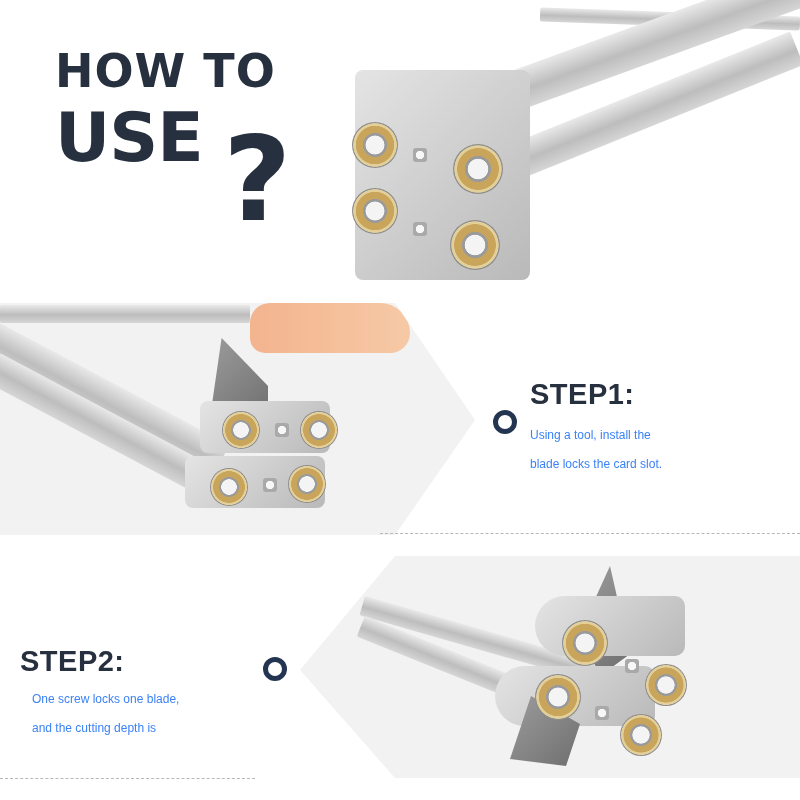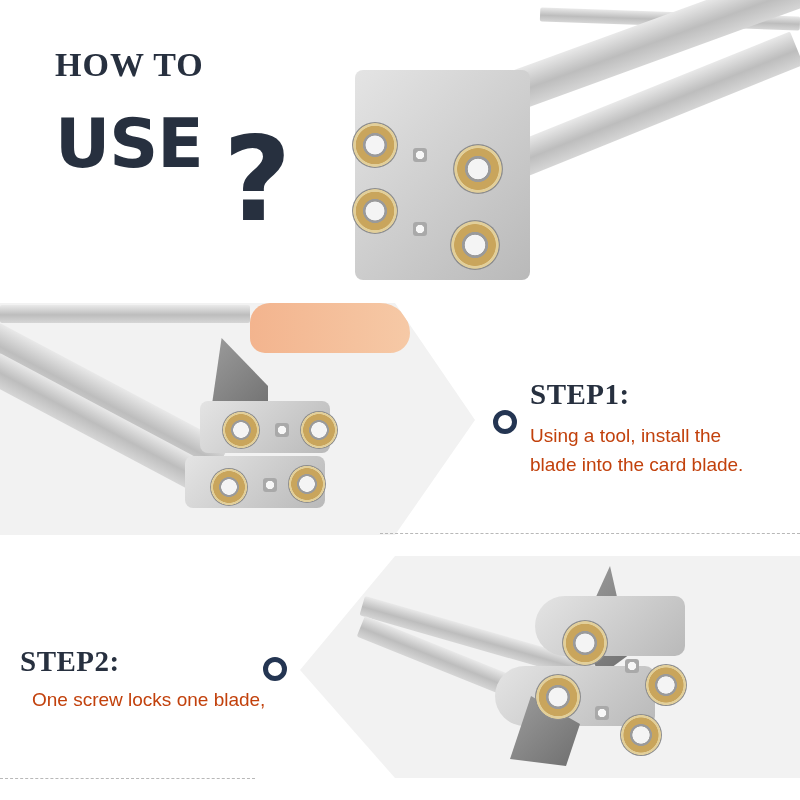--- a/index.html
+++ b/index.html
@@ -3,38 +3,38 @@
 <meta charset="utf-8">
 <style>
   html, body { margin:0; padding:0; }
   body { width:800px; height:800px; background:#ffffff; position:relative; overflow:hidden;
          font-family:"Liberation Sans", "DejaVu Sans", sans-serif; color:#26303f; }
   .abs { position:absolute; }
 
   
   .title { left:55px; top:48px; font-family:"DejaVu Sans", sans-serif; font-weight:bold;
            color:#27303f; letter-spacing:1px; line-height:1; }
-  .title .l1 { font-size:34px; display:block;font-family:Liberation Serif, serif; }
-  .title .l2 { font-size:68px; display:block; margin-top:28px; letter-spacing:-1px; }
+  .title .l1 { font-size:46px; display:block; }
+  .title .l2 { font-size:68px; display:block; margin-top:10px; letter-spacing:-1px; }
   .title .qm { font-size:118px; position:absolute; left:168px; top:72px; line-height:1; }
 
   
   .panel1 { left:0; top:303px; width:475px; height:232px;
             background:#f2f2f2;
             clip-path:polygon(0 0, 395px 0, 475px 117px, 395px 232px, 0 232px); }
   .panel2 { left:300px; top:556px; width:500px; height:222px; background:#f2f2f2;
             clip-path:polygon(95px 0, 500px 0, 500px 222px, 95px 222px, 0 114px); }
 
   .dash1 { left:380px; top:533px; width:420px; border-top:1px dashed #b8b8b8; }
   .dash2 { left:0; top:778px; width:255px; border-top:1px dashed #b8b8b8; }
 
   
-  .step-title { font-family:Liberation Serif, serif; font-weight:bold; font-size:29px;
+  .step-title { font-family:Liberation Sans, sans-serif; font-weight:bold; font-size:29px;
                 color:#27303f; letter-spacing:0.5px; }
-  .step-desc { font-size:19px; line-height:29px; color:#c2410c; }
+  .step-desc { font-size:12px; line-height:29px; color:#3b82f6; }
   .bullet { width:14px; height:14px; border-radius:50%; border:5px solid #243552; background:#fff; }
 
   
   .rail { position:absolute; background:linear-gradient(180deg,#e9e9e9,#bdbdbd 55%,#d6d6d6); border-radius:2px; }
   .plate { position:absolute; background:linear-gradient(135deg,#e4e4e4,#b9b9b9); border-radius:8px; }
   .bearing { position:absolute; border-radius:50%;
              background:radial-gradient(circle,#f4f4f4 0 28%,#9a9a9a 30% 36%,#c9a55c 38% 58%,#e2cf9a 60% 66%,#8d8d8d 68% 100%); }
   .nut { position:absolute; width:14px; height:14px; border-radius:3px;
          background:radial-gradient(circle,#f7f7f7 0 40%,#a9a9a9 45% 100%); }
   .blade { position:absolute; background:linear-gradient(135deg,#9c9c9c,#6f6f6f); }
@@ -76,21 +76,21 @@
   <div class="bearing" style="left:288px;top:162px;width:38px;height:38px;"></div>
   <div class="nut" style="left:275px;top:120px;"></div>
   <div class="nut" style="left:263px;top:175px;"></div>
 </div>
 
 <div class="abs" style="left:490px;top:378px;">
   <div class="abs step-title" style="left:40px;top:0;white-space:nowrap;">STEP1:</div>
   <div class="abs bullet" style="left:3px;top:32px;"></div>
   <div class="abs step-desc" style="left:40px;top:43px;white-space:nowrap;">
     <div>Using a tool, install the</div>
-    <div>blade into the card blade.</div>
+    <div>blade locks the card slot.</div>
   </div>
 </div>
 
 <div class="abs dash1"></div>
 
 <div class="abs panel2">
   <div class="rail" style="left:65px;top:40px;width:240px;height:20px;transform:rotate(16deg);transform-origin:left top;"></div>
   <div class="rail" style="left:65px;top:60px;width:230px;height:22px;transform:rotate(22deg);transform-origin:left top;"></div>
   <div class="blade" style="left:280px;top:10px;width:50px;height:110px;clip-path:polygon(60% 0,100% 80%,40% 100%,0 60%);"></div>
   <div class="plate" style="left:235px;top:40px;width:150px;height:60px;border-radius:30px 10px 10px 30px;"></div>
@@ -102,16 +102,17 @@
   <div class="bearing" style="left:320px;top:158px;width:42px;height:42px;"></div>
   <div class="nut" style="left:325px;top:103px;"></div>
   <div class="nut" style="left:295px;top:150px;"></div>
 </div>
 
 <div class="abs" style="left:20px;top:645px;">
   <div class="abs step-title" style="left:0;top:0;white-space:nowrap;">STEP2:</div>
   <div class="abs bullet" style="left:243px;top:12px;"></div>
   <div class="abs step-desc" style="left:12px;top:40px;white-space:nowrap;">
     <div>One screw locks one blade,</div>
+    <div>and the cutting depth is</div>
   </div>
 </div>
 
 <div class="abs dash2"></div>
 
 </body></html>

